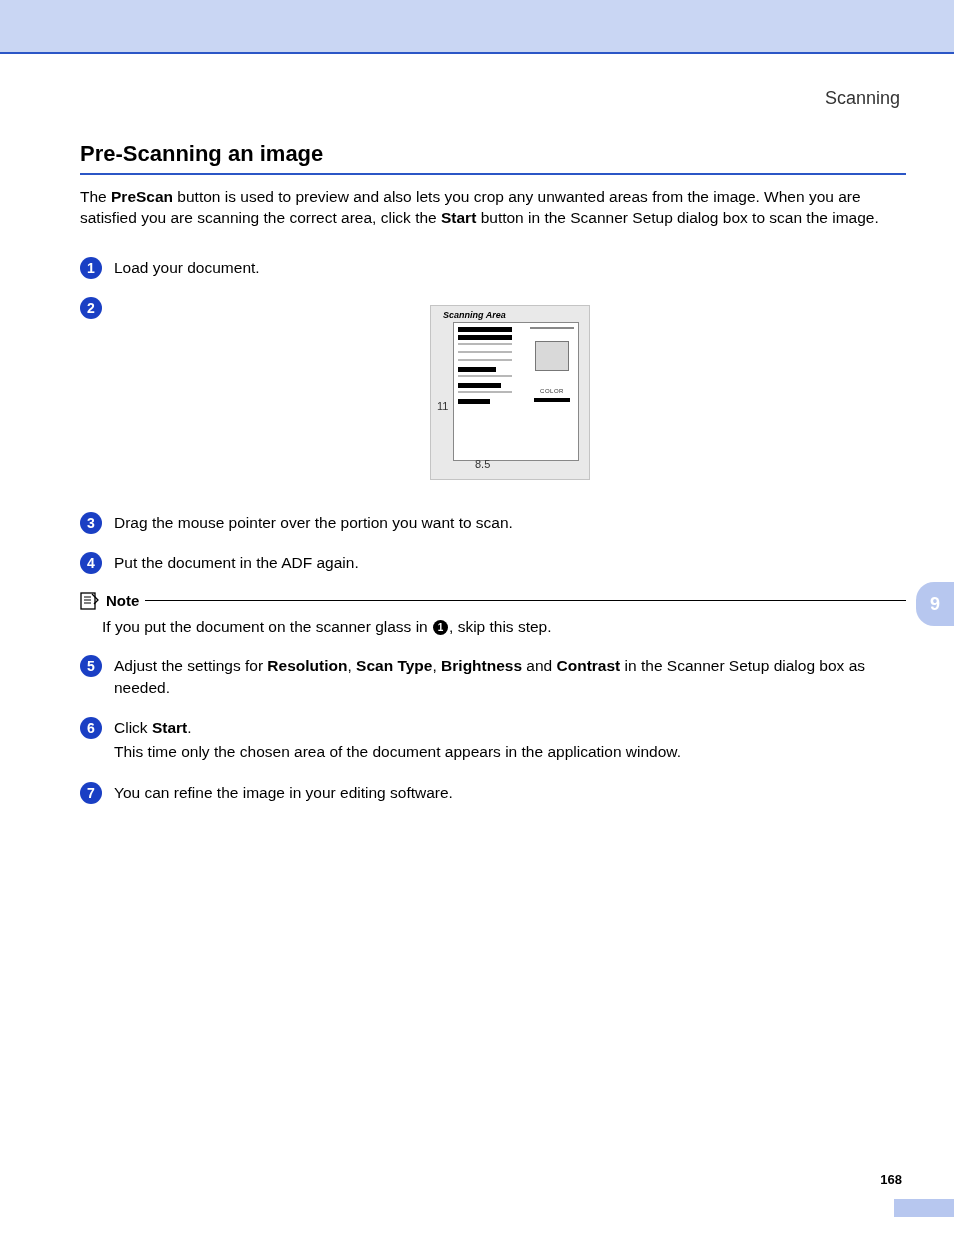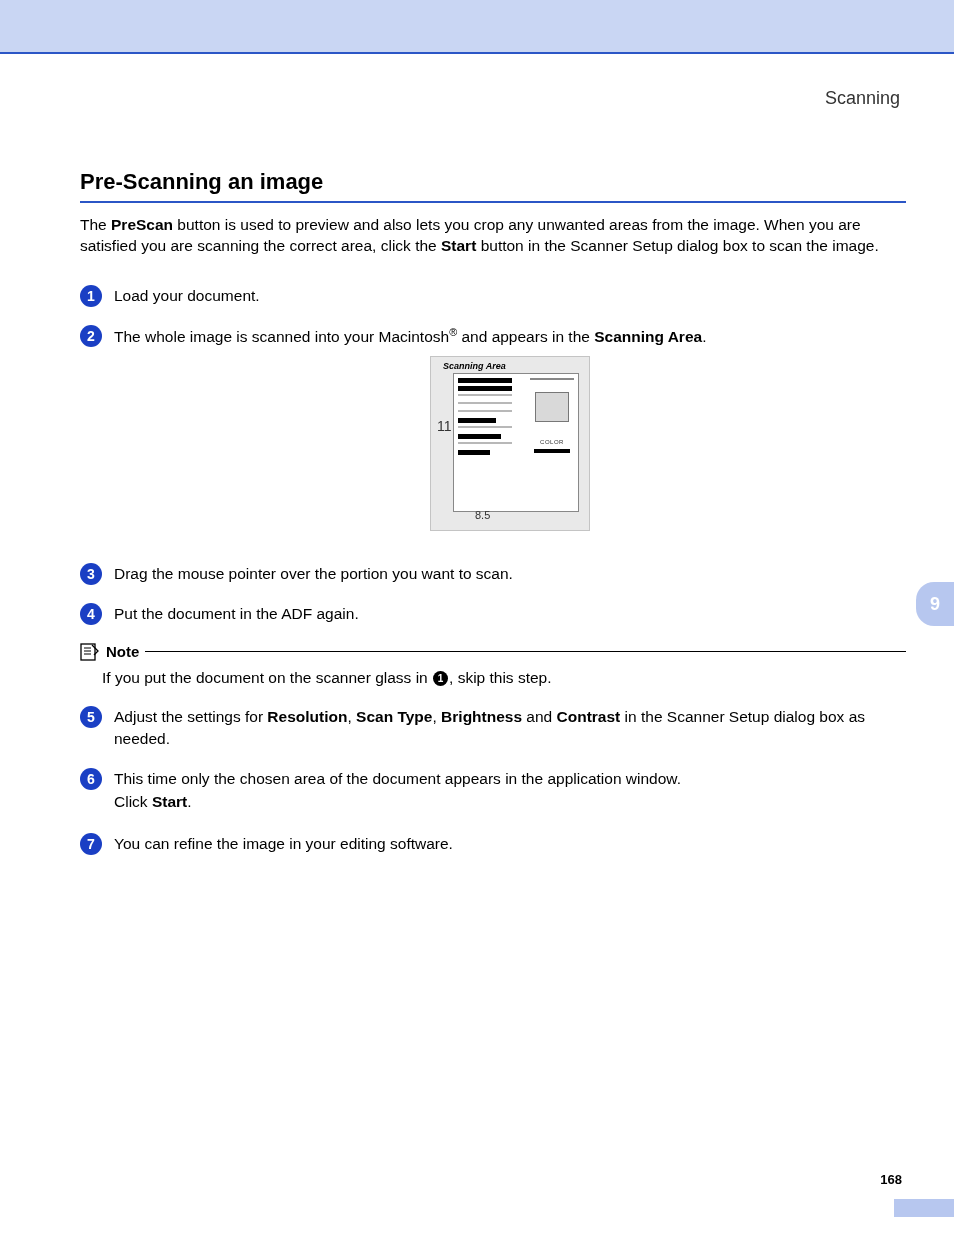--- a/index.html
+++ b/index.html
@@ -1,30 +1,30 @@
 <!DOCTYPE html>
 <html><head>
 <meta charset="utf-8">
 <style>
   * { box-sizing: border-box; margin: 0; padding: 0; }
   html, body { width: 954px; height: 1235px; font-family: Arial, Helvetica, sans-serif; color: #000; background: #fff; }
   .top-band { width: 100%; height: 54px; background: #c9d6f3; border-bottom: 2px solid #2b56c6; }
   .page { position: relative; padding: 30px 48px 0 80px; }
   .header-label { text-align: right; font-size: 18px; color: #333; padding: 4px 6px 0 0; }
-  .section-title { font-size: 22px; font-weight: bold; margin-top: 60px; border-bottom: 2px solid #2b56c6; padding-bottom: 6px; }
+  .section-title { font-size: 22px; font-weight: bold; margin-top: 32px; border-bottom: 2px solid #2b56c6; padding-bottom: 6px; }
   .intro { font-size: 15.5px; line-height: 1.38; margin-top: 11px; }
   .steps { margin-top: 28px; }
   .step { display: flex; align-items: flex-start; margin-bottom: 18px; }
   .step-number { flex: 0 0 auto; width: 22px; height: 22px; border-radius: 50%; background: #1a3fc4; color: #fff; font-size: 14px; font-weight: bold; display: flex; align-items: center; justify-content: center; margin-right: 12px; margin-top: 0px; }
   .step-body { font-size: 15.5px; line-height: 1.4; flex: 1; }
   .step-body p { margin-bottom: 2px; }
   .figure { margin: 8px auto 14px auto; width: 160px; height: 175px; background: #e9e9e9; border: 1px solid #c4c4c4; position: relative; font-size: 8px; color: #333; }
   .figure-title { position: absolute; top: 3px; left: 12px; font-size: 9px; font-weight: bold; font-style: italic; color: #000; }
   .figure-inner { position: absolute; top: 16px; left: 22px; right: 10px; bottom: 18px; background: #fff; border: 1px solid #888; }
-  .figure-marker { position: absolute; left: 6px; top: 60px; font-size: 14px; }
+  .figure-marker { position: absolute; left: 6px; top: 93px; font-size: 11px; }
   .figure-rule { position: absolute; left: 44px; bottom: 6px; font-size: 11px; text-align: right; }
   .figure-left-col { position: absolute; left: 4px; top: 4px; width: 54px; }
   .figure-left-col .blk { height: 5px; background: #000; margin-bottom: 3px; }
   .figure-left-col .ln { height: 2px; background: #b8b8b8; margin-bottom: 6px; }
   .figure-right-col { position: absolute; right: 4px; top: 4px; width: 44px; text-align: center; }
   .thumb { width: 34px; height: 30px; background: #d9d9d9; border: 1px solid #777; margin: 12px auto 4px auto; }
   .color-label { font-size: 6px; letter-spacing: 0.5px; margin-top: 6px; }
   .note-block { margin: 4px 0 18px 0; }
   .note-head { display: flex; align-items: center; }
   .note-icon { width: 20px; height: 18px; margin-right: 6px; position: relative; }
@@ -58,21 +58,20 @@
   <div class="steps">
 
     <div class="step">
       <div class="step-number">1</div>
       <div class="step-body">Load your document.</div>
     </div>
 
     <div class="step">
       <div class="step-number">2</div>
       <div class="step-body">
-        <p><span>The whole image is scanned into your Macintosh</span><sup>®</sup><span> and appears in the </span><b>Scanning Area</b><span>.</span></p>
 
         <div class="figure">
           <div class="figure-title">Scanning Area</div>
           <span class="figure-marker">11</span>
           <div class="figure-inner">
             <div class="figure-left-col">
               <div class="blk"></div>
                 <div class="blk"></div>
                 <div class="ln"></div>
               <div class="ln"></div>
@@ -128,22 +127,22 @@
     <div class="step">
       <div class="step-number">5</div>
       <div class="step-body">
         <span>Adjust the settings for </span><b>Resolution</b><span>, </span><b>Scan Type</b><span>, </span><b>Brightness</b><span> and </span><b>Contrast</b><span> in the Scanner Setup dialog box as needed.</span>
       </div>
     </div>
 
     <div class="step">
       <div class="step-number">6</div>
       <div class="step-body">
+        <p><span>Click </span><b>Start</b><span>.</span></p>
         <p>This time only the chosen area of the document appears in the application window.</p>
-        <p><span>Click </span><b>Start</b><span>.</span></p>
       </div>
     </div>
 
     <div class="step">
       <div class="step-number">7</div>
       <div class="step-body">You can refine the image in your editing software.</div>
     </div>
 
   </div>
 </div>

